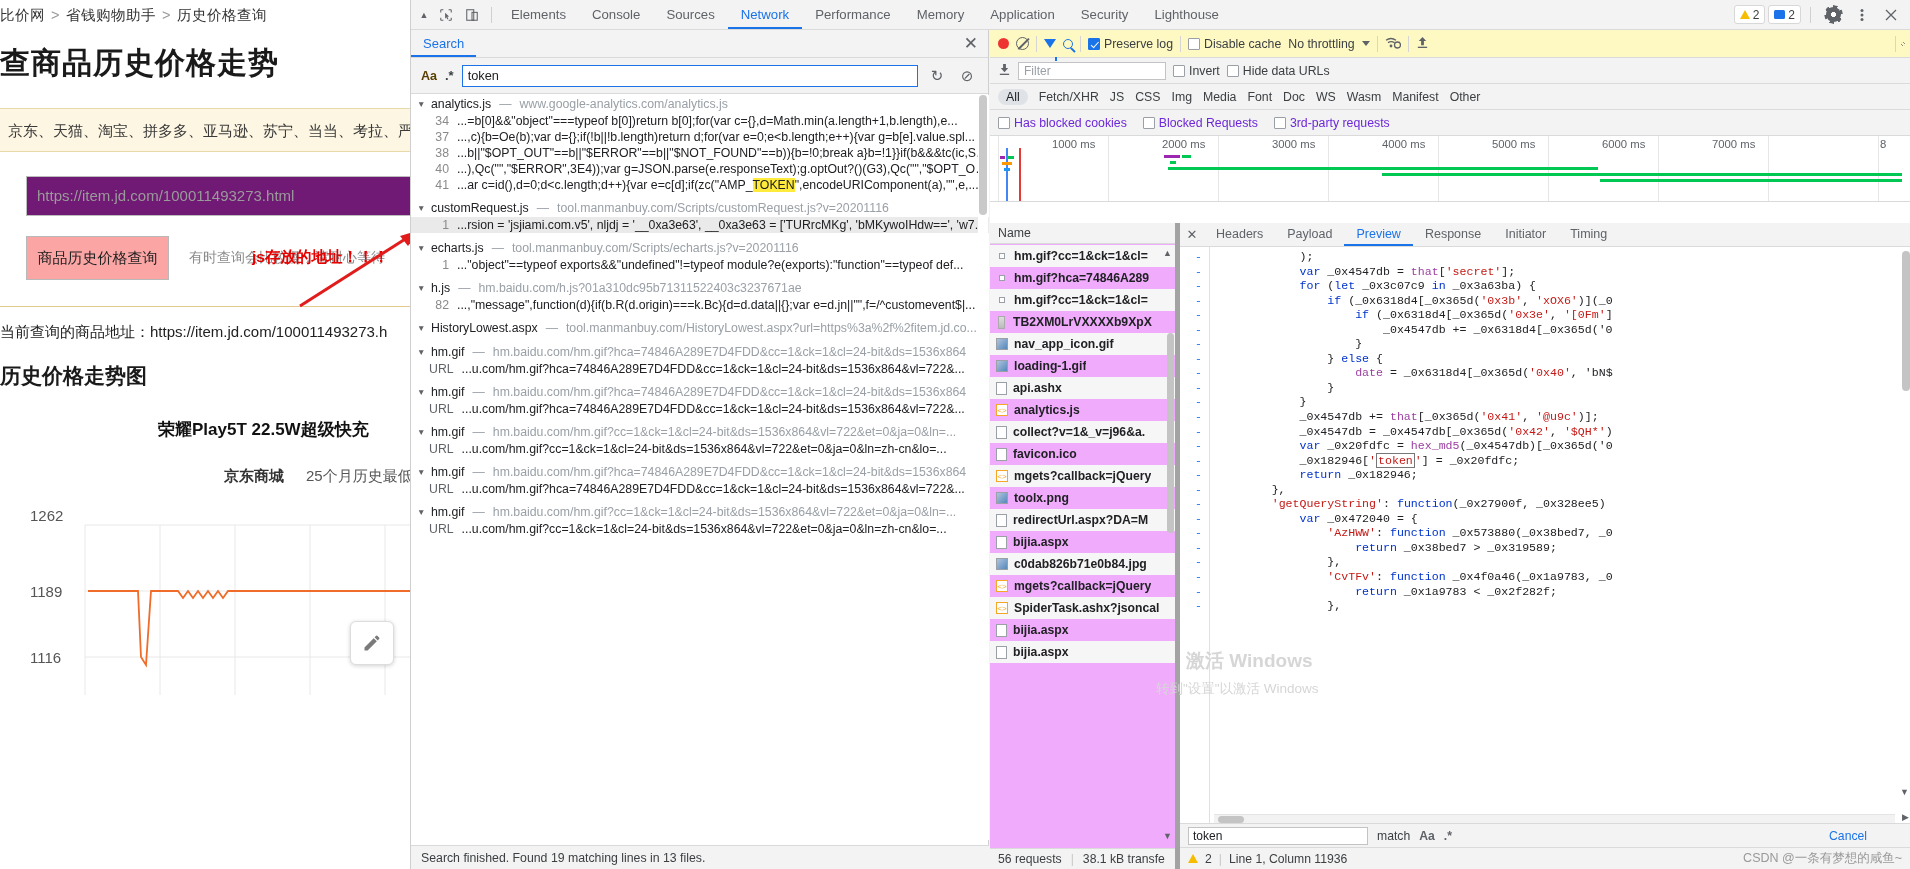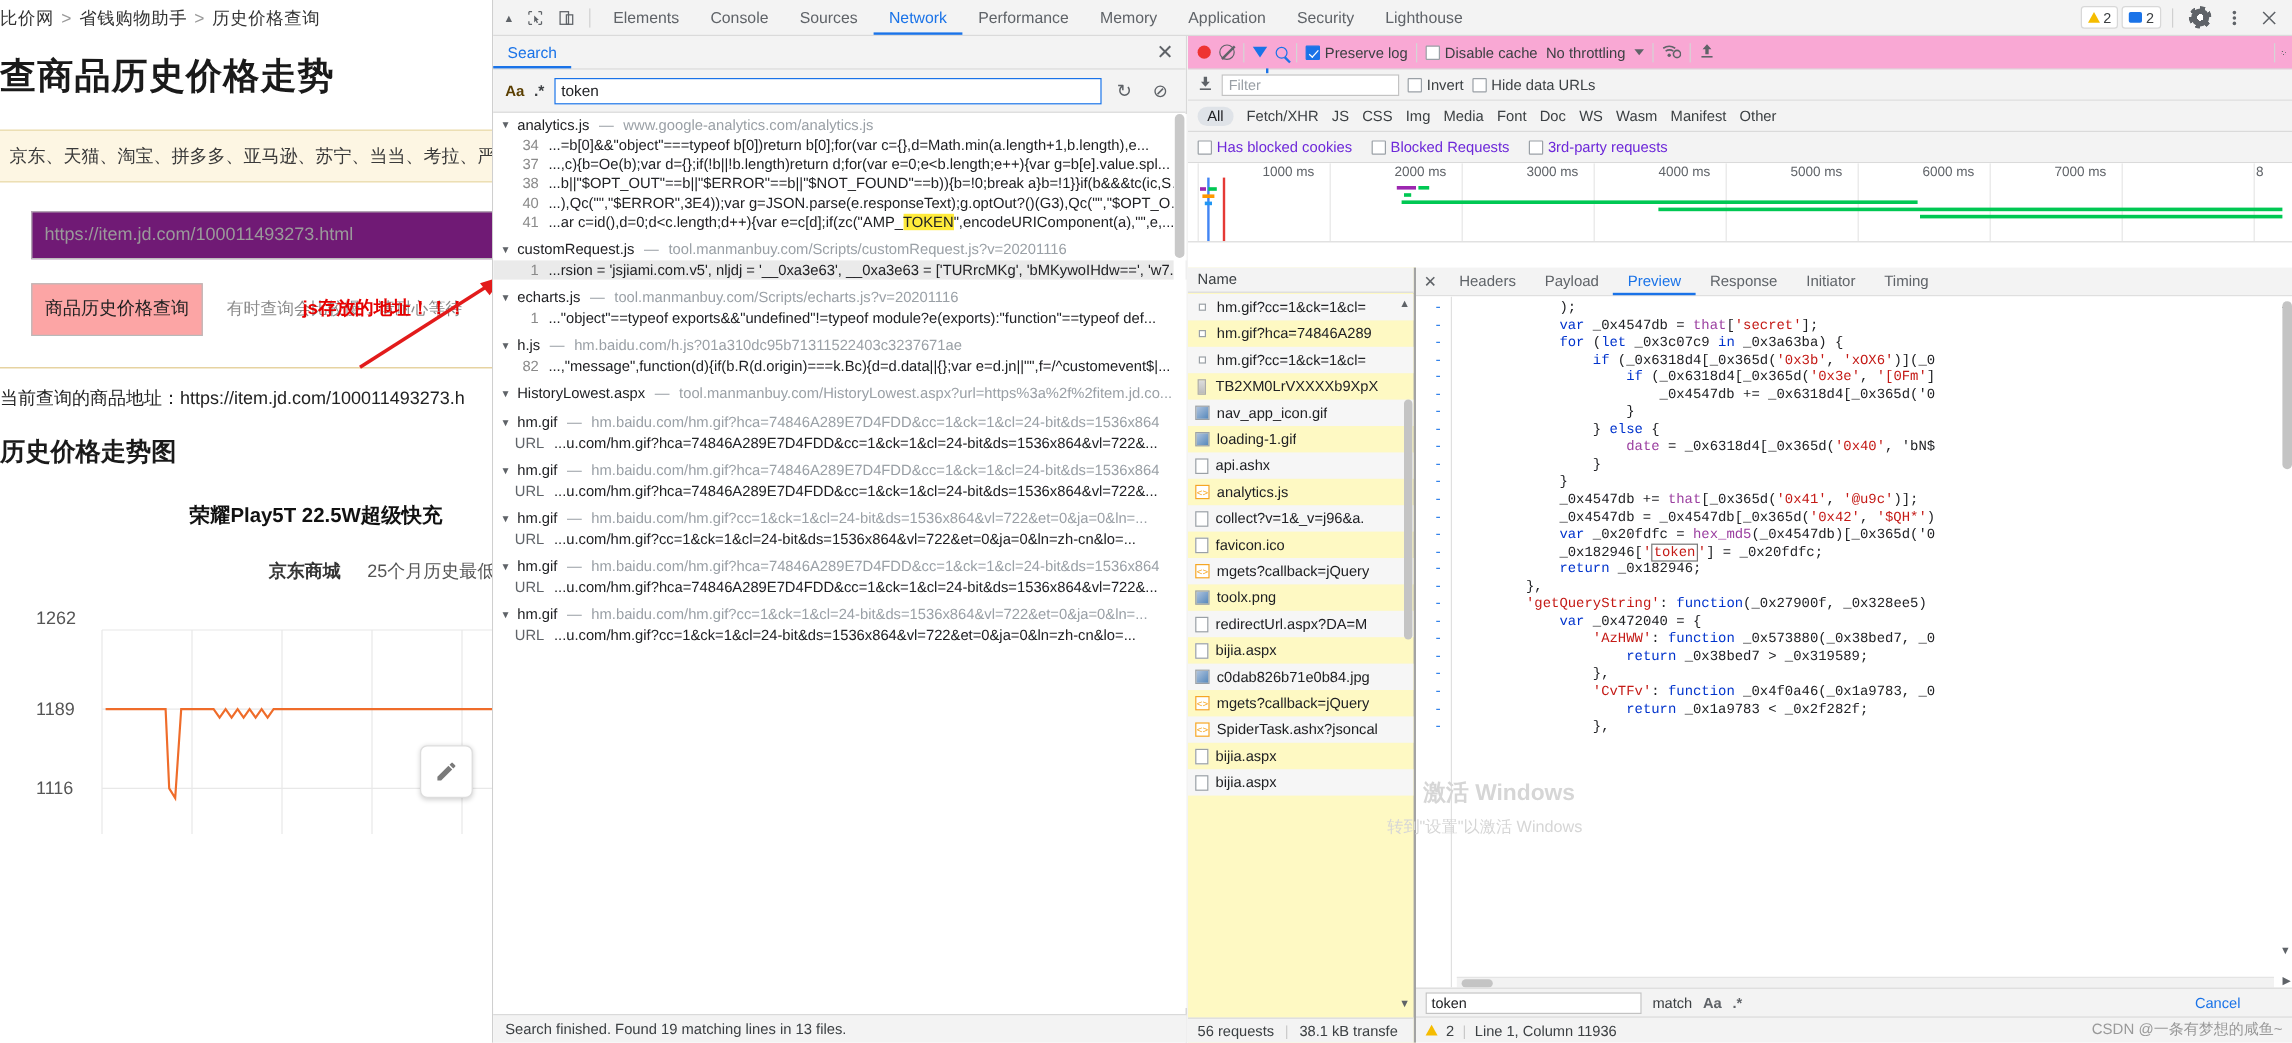--- a/index.html
+++ b/index.html
@@ -179,21 +179,21 @@
   .sp-vscroll-right {
     position:absolute; right:0; top:65px; width:10px; height:745px; background:#fff;
   }
   .sp-vscroll-right i { position:absolute; right:1px; top:0; width:8px; height:120px;
                         background:#c9c9c9; border-radius:4px; display:block;}
 
   
   #netpane { position:absolute; left:579px; top:30px; width:921px; height:839px; background:#fff; }
   .nt-toolbar {
     height:28px; display:flex; align-items:center; gap:7px;
-    background:#f9a8d4; border-bottom:1px solid #dadada; padding:0 8px;
+    background:#fef9c3; border-bottom:1px solid #dadada; padding:0 8px;
     font-size:12.3px; color:#3c4043; white-space:nowrap;
   }
   .rec-dot { width:11px;height:11px;border-radius:50%;background:#e33; }
   .clear-ico { width:13px;height:13px;border-radius:50%;border:1.6px solid #5f6368;position:relative;}
   .clear-ico::after{content:"";position:absolute;left:-1px;top:5px;width:15px;height:1.6px;background:#5f6368;transform:rotate(-45deg);}
   .funnel { width:0;height:0;border-left:6px solid transparent;border-right:6px solid transparent;border-top:9px solid #1a73e8;position:relative;}
   .funnel::after{content:"";position:absolute;left:4.5px;top:9px;width:2px;height:4px;background:#1a73e8;}
   .magnify { width:10px;height:10px;border:1.7px solid #1a73e8;border-radius:50%;position:relative;}
   .magnify::after{content:"";position:absolute;right:-4px;bottom:-3px;width:6px;height:1.7px;background:#1a73e8;transform:rotate(45deg);}
   .cb { width:12px;height:12px;border:1px solid #9aa0a6;background:#fff;display:inline-block;border-radius:1px;vertical-align:-2px;}
@@ -230,38 +230,38 @@
     height:66px; background:#fff; border-bottom:1px solid #dadada; position:relative;
     overflow:hidden;
   }
   .ov-tick { position:absolute; top:0; bottom:0; border-left:1px solid #e6e6e6;}
   .ov-tlabel { position:absolute; top:2px; font-size:11.3px; color:#5f6368;}
   .ov-bar { position:absolute; height:3px; background:#00c853;}
   .ov-vline { position:absolute; top:12px; bottom:0; width:1.5px; }
 
   
   .nt-split { position:absolute; left:0; top:193px; right:0; bottom:0; display:flex; }
-  .req-list { width:190px; background:#fef9c3; border-right:2px solid #a3a3a3; position:relative; }
+  .req-list { width:190px; background:#f0abfc; border-right:5px solid #a3a3a3; position:relative; }
   .req-head {
     height:21px; line-height:21px; font-size:12.3px; color:#3c4043;
     background:#f3f3f3; border-bottom:1px solid #dadada; padding-left:8px;
   }
   .req-rows { position:absolute; top:22px; left:0; right:0; bottom:22px; overflow:hidden; }
   .req-row {
     height:22px; display:flex; align-items:center; gap:6px; padding-left:6px;
     font-size:12.2px; color:#202124; white-space:nowrap; overflow:hidden;
   }
   .req-row:nth-child(odd){ background:#f6f6f6; }
   .ico-doc { width:11px;height:13px;border:1px solid #9aa0a6;background:#fff;flex:0 0 auto;}
   .ico-js  { width:12px;height:12px;border:1.4px solid #f5a623;background:#fff;color:#f5a623;
              font-size:8px;display:flex;align-items:center;justify-content:center;flex:0 0 auto;}
   .ico-img { width:12px;height:12px;background:linear-gradient(135deg,#b0c4de,#5588bb);border:1px solid #9aa0a6;flex:0 0 auto;}
   .ico-dot { width:6px;height:6px;border:1px solid #9aa0a6;background:#fff;flex:0 0 auto;margin-left:3px;margin-right:3px;}
   .ico-bar { width:7px;height:13px;background:linear-gradient(#ddd,#bbb);border:1px solid #aaa;flex:0 0 auto;margin-left:2px;margin-right:2px;}
-  .req-name { overflow:hidden; text-overflow:ellipsis; }
+  .req-name { overflow:hidden; text-overflow:ellipsis;font-weight:bold; }
   .req-status {
     position:absolute; left:0; right:0; bottom:0; height:21px; line-height:21px;
     background:#f3f3f3; border-top:1px solid #dadada; font-size:12.2px; color:#3c4043;
     display:flex; align-items:center; gap:9px; padding-left:8px; white-space:nowrap;
   }
   .req-scroll { position:absolute; right:1px; top:110px; width:7px; height:200px; background:#c4c4c4; border-radius:4px;}
   .req-arrow-up { position:absolute; right:3px; top:25px; font-size:9px; color:#5f6368;}
   .req-arrow-dn { position:absolute; right:3px; bottom:28px; font-size:9px; color:#5f6368;}
 
   

